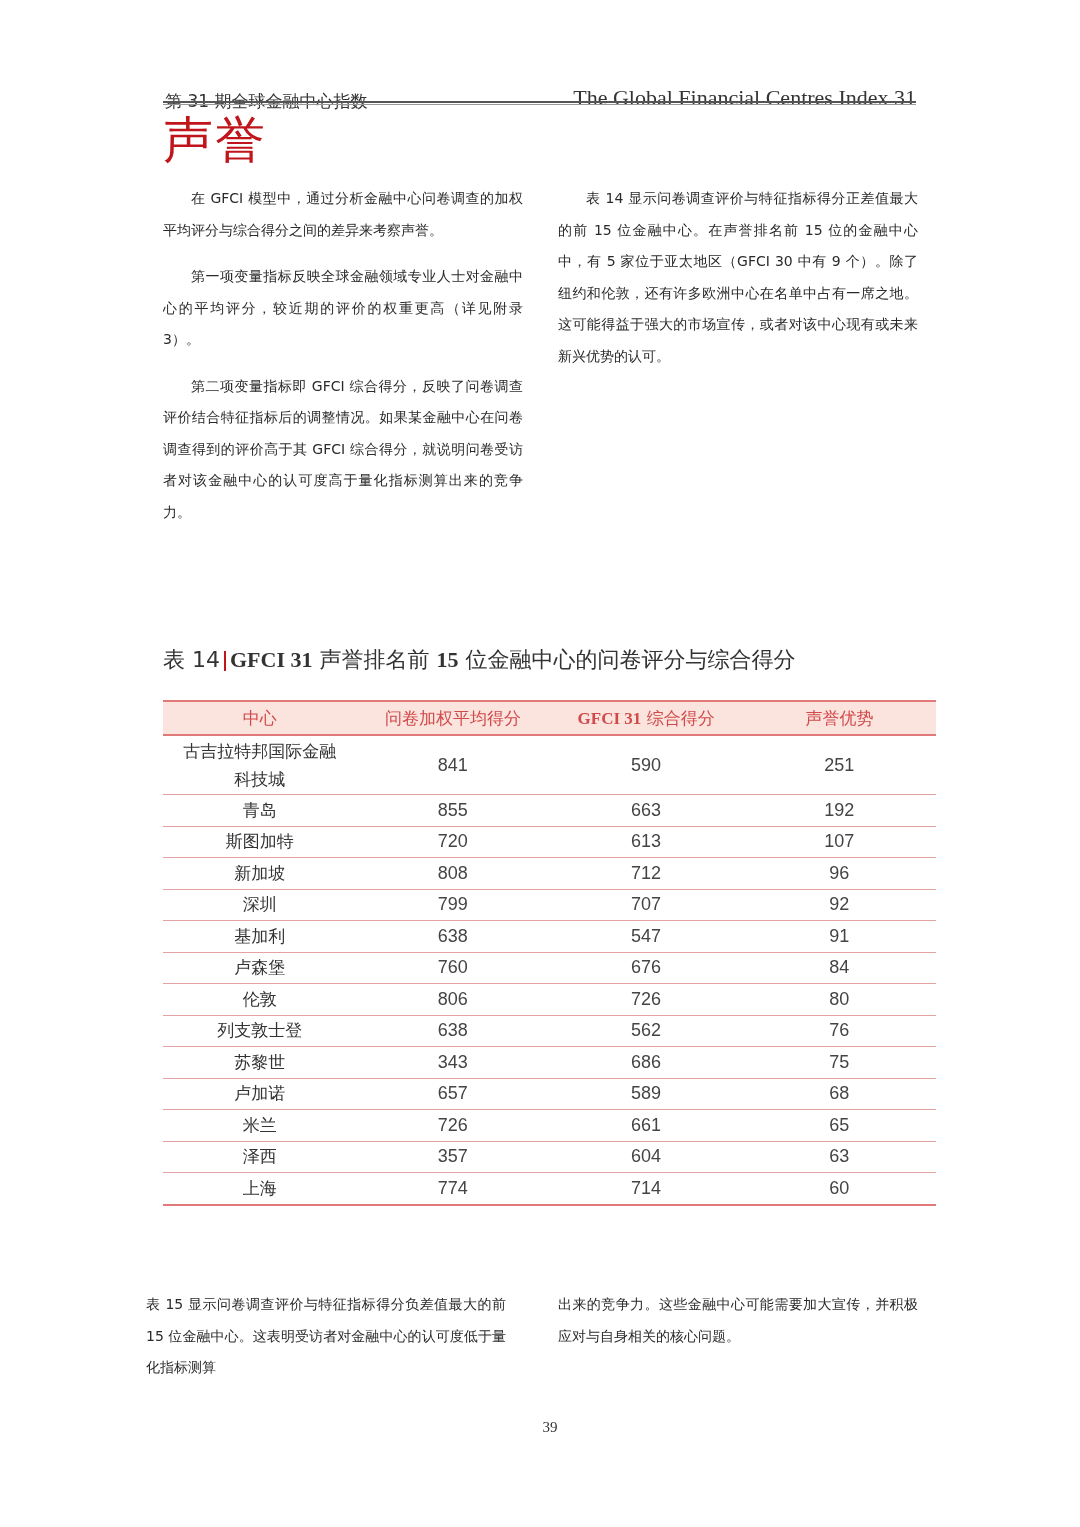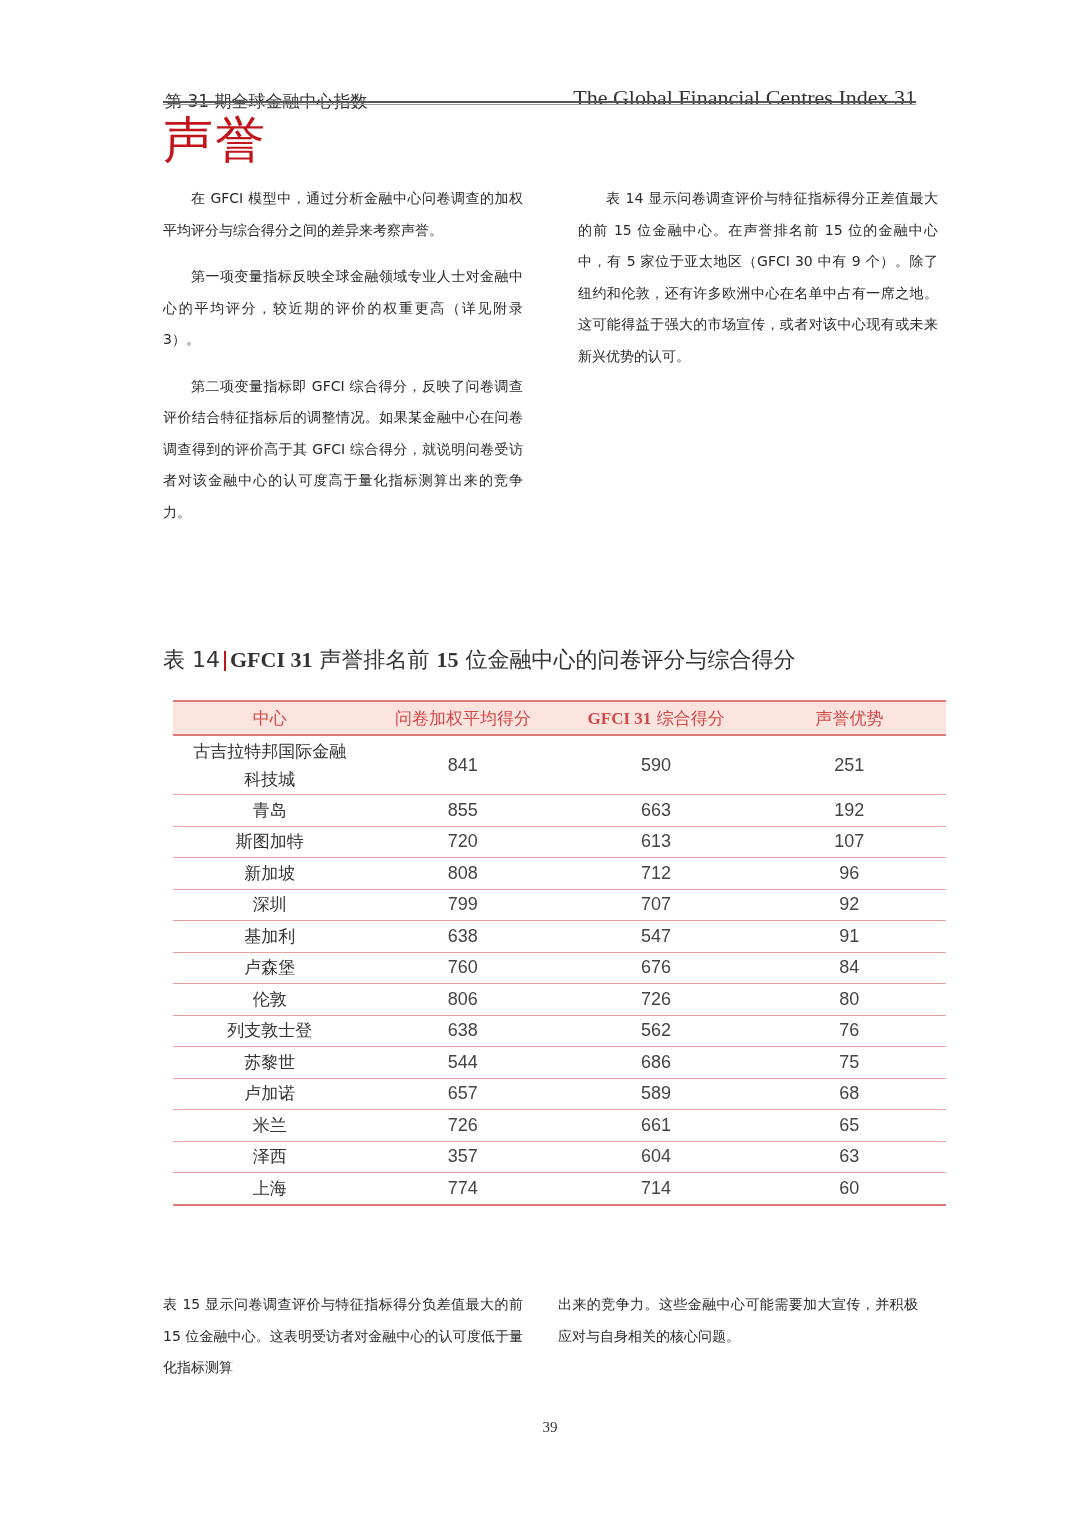--- a/index.html
+++ b/index.html
@@ -9,33 +9,33 @@
   .header .left { position:absolute; left:2px; top:2px; font-size:17px; color:#333;margin-top:10px; }
   .header .right { position:absolute; right:0; top:7px; font-size:22px; color:#333;
                    font-family:Liberation Serif, serif; }
   .header-rule { position:absolute; left:163px; top:101px; width:753px; height:2px; background:#555; }
   .header-rule2 { position:absolute; left:163px; top:104px; width:753px; height:1px; background:#999; }
   .title { position:absolute; left:163px; top:110px; font-size:50px; color:#c0151a; letter-spacing:2px; line-height:60px;text-align:center; }
   .col { position:absolute; font-size:14px; line-height:31.5px; color:#2a2a2a; text-align:justify; }
   .col p { margin:0 0 15px 0; text-indent:2em; }
   .col.noindent p { text-indent:0; }
   .colL { left:163px; top:183px; width:360px; }
-  .colR { left:558px; top:183px; width:360px;margin-left:20px; }
+  .colR { left:558px; top:183px; width:360px; }
   .caption { position:absolute; left:163px; top:645px; font-size:22px; color:#333;text-align:right; }
   .caption b { font-family:"Liberation Serif", serif; }
   .caption .bar { display:inline-block; width:2px; height:20px; background:#c0151a; vertical-align:-4px; margin:0 4px; }
-  table { position:absolute; left:173px; top:700px; width:773px; border-collapse:collapse; }
+  table { position:absolute; left:163px; top:700px; width:773px; border-collapse:collapse; }
   th { background:#fbe3de; color:#d14a4a; font-weight:normal; font-size:17px; height:30px;
        border-top:2px solid #e07a7a; border-bottom:2px solid #e07a7a; }
   th b { font-family:"Liberation Serif", serif; font-weight:bold; }
   td { text-align:center; font-size:17px; color:#333; height:30.5px; border-bottom:1.5px solid #e3a3a3; padding:0; }
   td.num { font-family:"Liberation Sans", sans-serif; font-size:18px; color:#444; }
   tr.double td { height:58px; line-height:28px; }
   tr:last-child td { border-bottom:2px solid #e07a7a; }
-  .colL2 { left:163px; top:1289px; width:360px; }
+  .colL2 { left:146px; top:1289px; width:360px; }
   .colR2 { left:558px; top:1289px; width:360px; }
   .pagenum { position:absolute; left:0; width:1100px; top:1419px; text-align:center; font-size:15px;
              font-family:"Liberation Serif", serif; color:#333; }
 </style>
 </head>
 <body>
 
 <div class="header">
   <span class="left">第 31 期全球金融中心指数</span>
   <span class="right">The Global Financial Centres Index 31</span>
@@ -118,21 +118,21 @@
         <td class="num">80</td>
       </tr>
       <tr>
         <td>列支敦士登</td>
         <td class="num">638</td>
         <td class="num">562</td>
         <td class="num">76</td>
       </tr>
       <tr>
         <td>苏黎世</td>
-        <td class="num">544</td>
+        <td class="num">343</td>
         <td class="num">686</td>
         <td class="num">75</td>
       </tr>
       <tr>
         <td>卢加诺</td>
         <td class="num">657</td>
         <td class="num">589</td>
         <td class="num">68</td>
       </tr>
       <tr>

